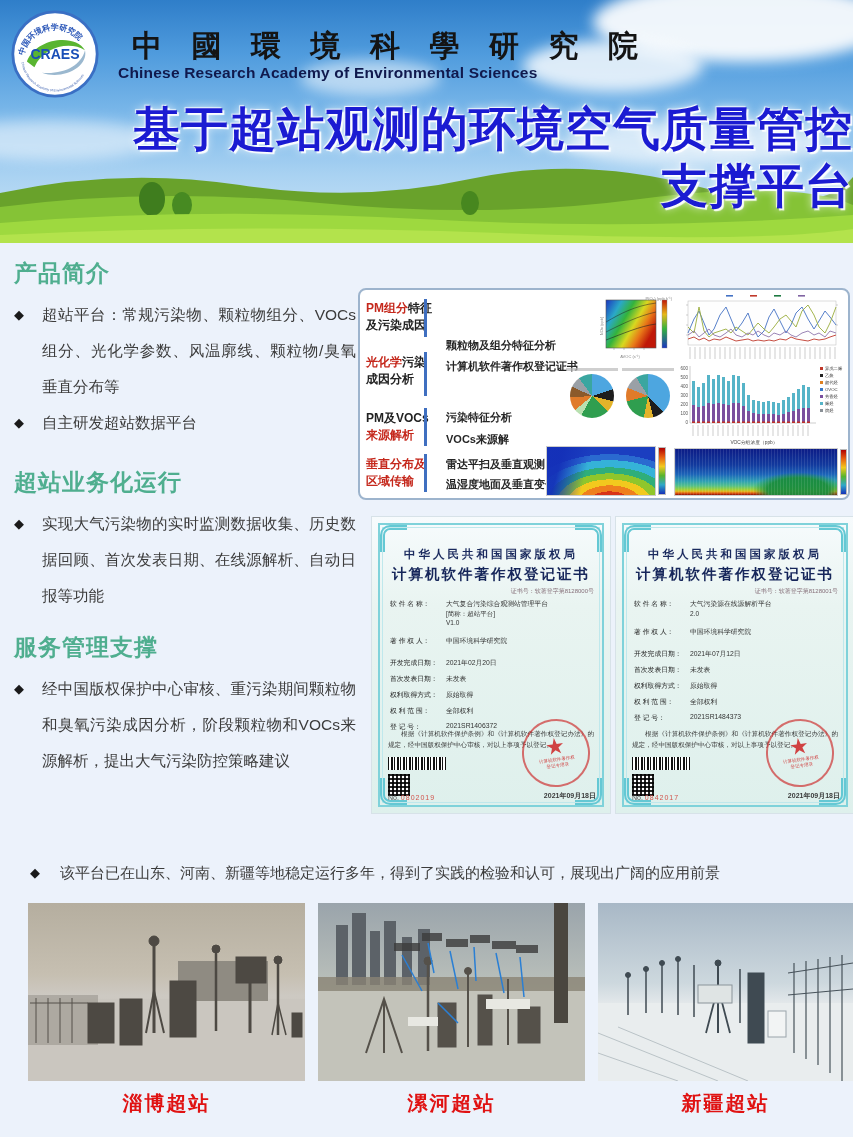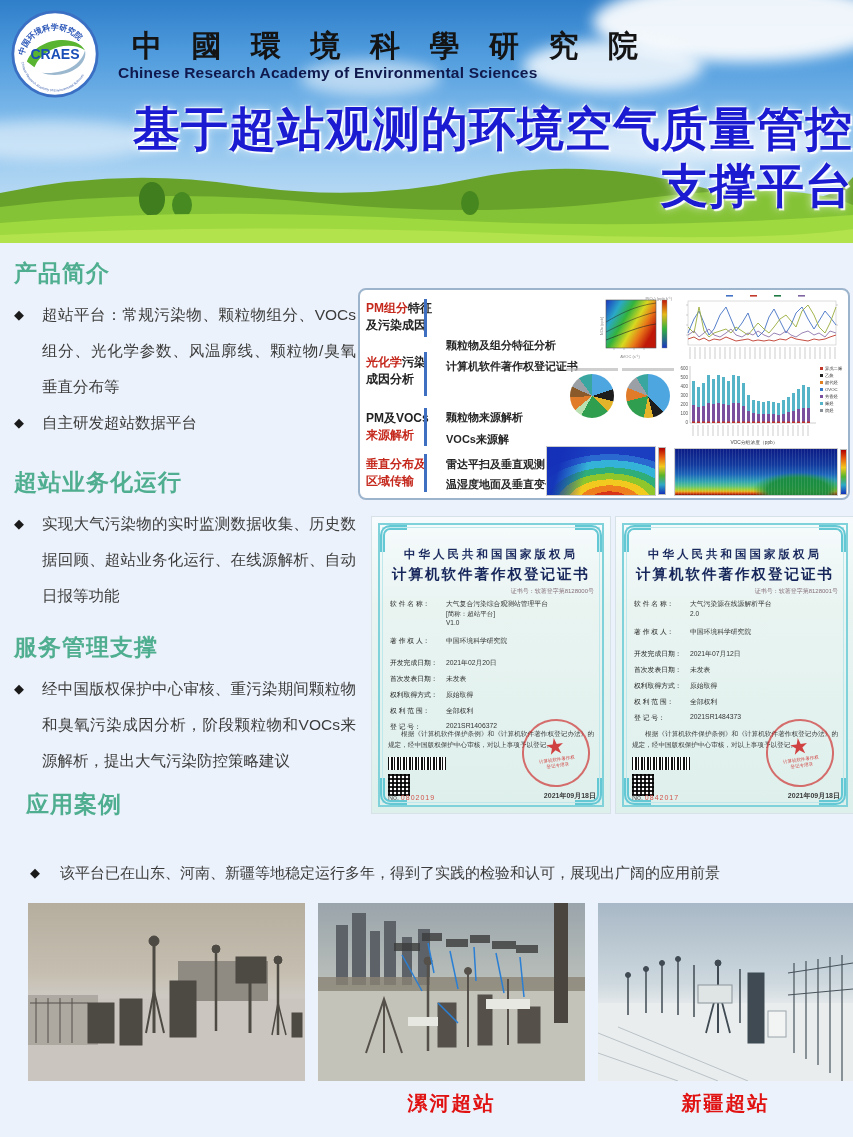--- a/index.html
+++ b/index.html
@@ -157,30 +157,29 @@
       <span class="tx">超站平台：常规污染物、颗粒物组分、VOCs组分、光化学参数、风温廓线、颗粒物/臭氧垂直分布等</span>
     </div>
     <div class="bullet">
       <span class="mk">◆</span>
       <span class="tx">自主研发超站数据平台</span>
     </div>
 
     <div class="sec-h mt-op">超站业务化运行</div>
     <div class="bullet">
       <span class="mk">◆</span>
-      <span class="tx">实现大气污染物的实时监测数据收集、历史数据回顾、超站业务化运行、在线源解析、自动日报等功能</span>
+      <span class="tx">实现大气污染物的实时监测数据收集、历史数据回顾、首次发表日期、在线源解析、自动日报等功能</span>
     </div>
 
     <div class="sec-h mt-sv">服务管理支撑</div>
     <div class="bullet">
       <span class="mk">◆</span>
       <span class="tx">经中国版权保护中心审核、重污染期间颗粒物和臭氧污染成因分析，阶段颗粒物和VOCs来源解析，提出大气污染防控策略建议</span>
     </div>
 
-    <div class="sec-h mt-app">应用案例</div>
   </div>
 
   <div class="app-bullet">
     <span class="mk">◆</span>
     <span class="tx">该平台已在山东、河南、新疆等地稳定运行多年，得到了实践的检验和认可，展现出广阔的应用前景</span>
   </div>
 
   <div class="panel">
 
     <div class="prow-label" style="left:6px;top:10px;">
@@ -197,21 +196,21 @@
       <span>成因分析</span>
     </div>
     <div class="vbar" style="left:64px;top:62px;height:44px;"></div>
 
     <div class="prow-label" style="left:6px;top:120px;">
       <span>PM及VOCs</span><br>
       <span class="red">来源解析</span>
     </div>
     <div class="vbar" style="left:64px;top:118px;height:38px;"></div>
     <div class="pdesc" style="left:86px;top:116px;line-height:22px;">
-      <span>颗粒物来源解析</span><br><span>VOCs来源解</span>
+      <span>污染特征分析</span><br><span>VOCs来源解</span>
     </div>
 
     <div class="prow-label" style="left:6px;top:166px;">
       <span class="red">垂直分布及</span><br>
       <span class="red">区域传输</span>
     </div>
     <div class="vbar" style="left:64px;top:164px;height:38px;"></div>
     <div class="pdesc" style="left:86px;top:164px;line-height:20px;">
       <span>雷达平扫及垂直观测</span><br><span>温湿度地面及垂直变化</span>
     </div>
@@ -667,16 +666,17 @@
       <rect x="100" y="82" width="34" height="18" fill="#dfe4e4" stroke="#8a949a"></rect>
       <rect x="170" y="108" width="18" height="26" fill="#f2f4f4" stroke="#9aa4aa"></rect>
       <g stroke="#b9c2c6" stroke-width="1">
           <line x1="0" y1="130" x2="120" y2="178"></line>
           <line x1="20" y1="124" x2="150" y2="178"></line>
           <line x1="0" y1="150" x2="80" y2="178"></line>
         </g>
     </svg>
   </div>
 
+  <div class="caption cp1">淄博超站</div>
   <div class="caption cp3">新疆超站</div>
   <div class="caption cp2">漯河超站</div>
 
 </div>
 
 </body></html>

